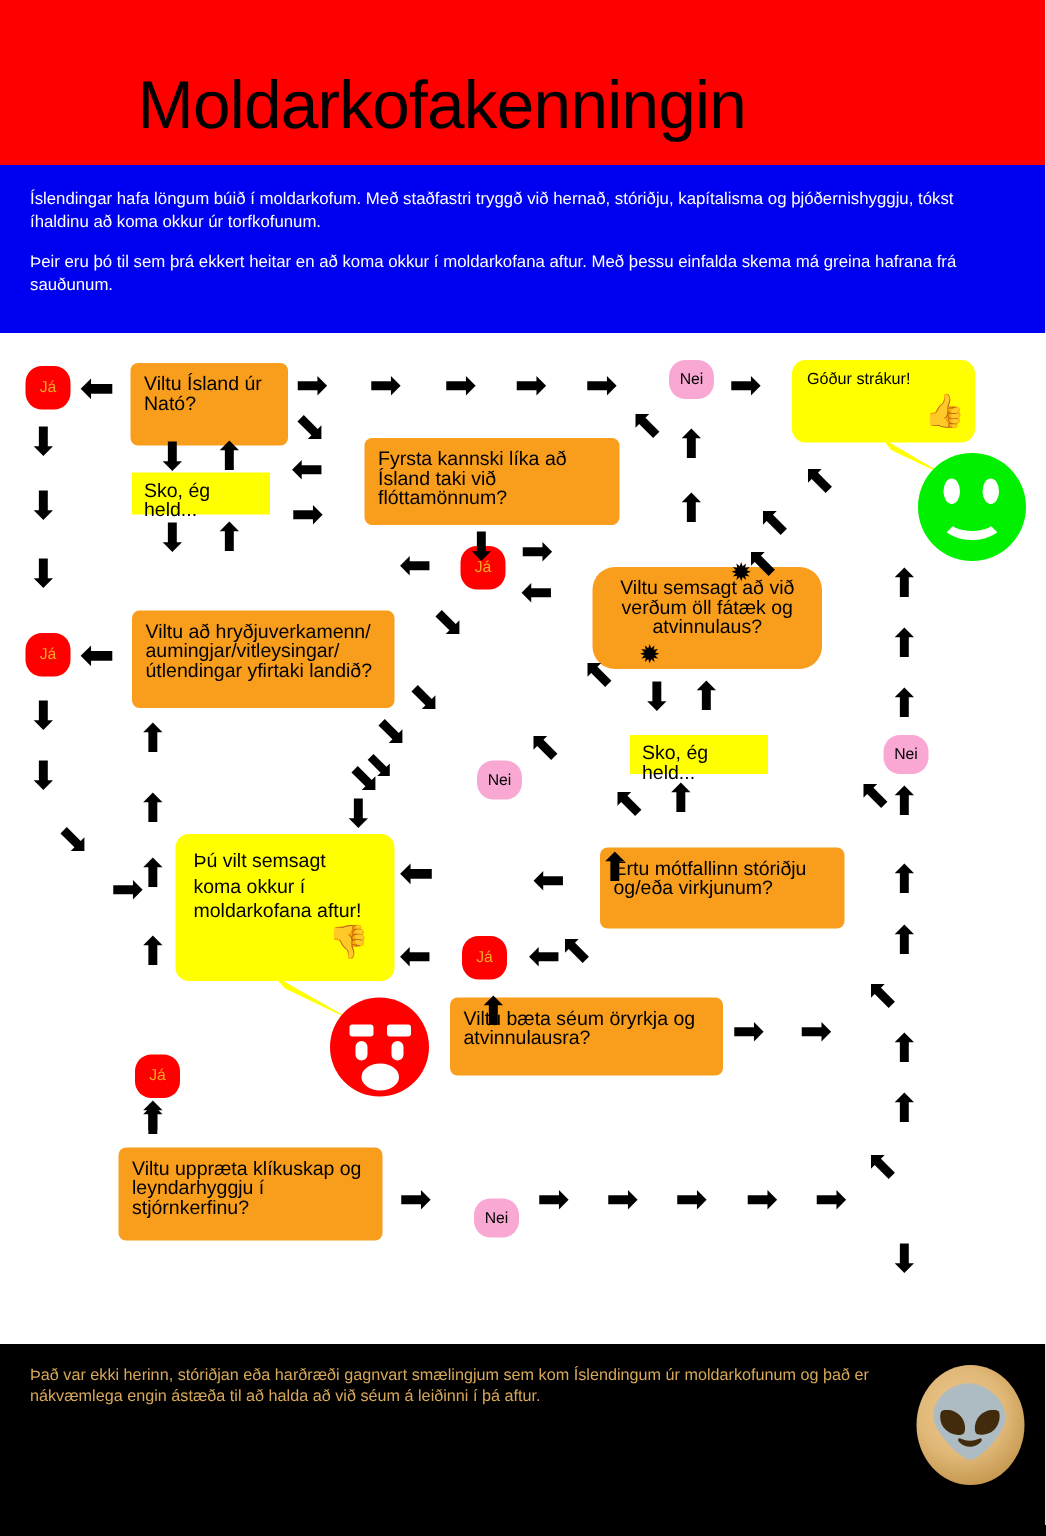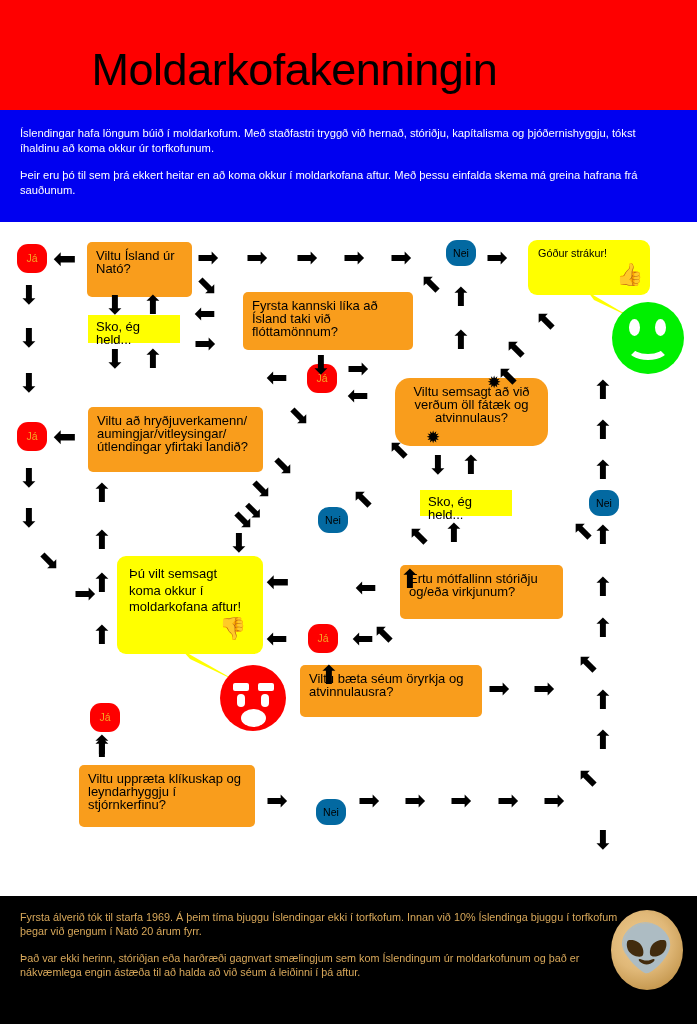--- a/index.html
+++ b/index.html
@@ -95,21 +95,21 @@
     position: absolute;
     font-size: 10.5px;
     line-height: 1;
     display: flex;
     align-items: center;
     justify-content: center;
     font-weight: normal;
     border-radius: 11px;
   }
   .tag.yes { background: #fe0000; color: #f5a623; }
-  .tag.no  { background: #0369a1; color: #000000; }
+  .tag.no  { background: #f9a8d4; color: #000000; }
 
   
   .arrow {
     position: absolute;
     color: #000000;
     font-family: "DejaVu Sans", sans-serif;
     line-height: 1;
     user-select: none;
   }
 
@@ -394,20 +394,19 @@
     <span class="arrow" style="left:266px; top:565px; font-size:26px;">➡</span>
     <span class="arrow" style="left:358px; top:565px; font-size:26px;">➡</span>
     <span class="arrow" style="left:404px; top:565px; font-size:26px;">➡</span>
     <span class="arrow" style="left:450px; top:565px; font-size:26px;">➡</span>
     <span class="arrow" style="left:497px; top:565px; font-size:26px;">➡</span>
     <span class="arrow" style="left:543px; top:565px; font-size:26px;">➡</span>
     <span class="arrow" style="left:592px; top:605px; font-size:26px;">⬇</span>
   </div>
 
   <div id="footer-band">
-    <p class="footer-para">Fyrsta álverið tók til starfa 1969.  Á þeim tíma bjuggu Íslendingar ekki í torfkofum. Innan við 10% Íslendinga bjuggu í torfkofum þegar við gengum í Nató 20 árum fyrr.</p>
     <p class="footer-para">Það var ekki herinn, stóriðjan eða harðræði gagnvart smælingjum sem kom Íslendingum úr moldarkofunum og það er nákvæmlega engin ástæða til að halda að við séum á leiðinni í þá aftur.</p>
     <div id="moon">
       <div id="witch">👽</div>
     </div>
   </div>
 
 </div>
 
 </body></html>

